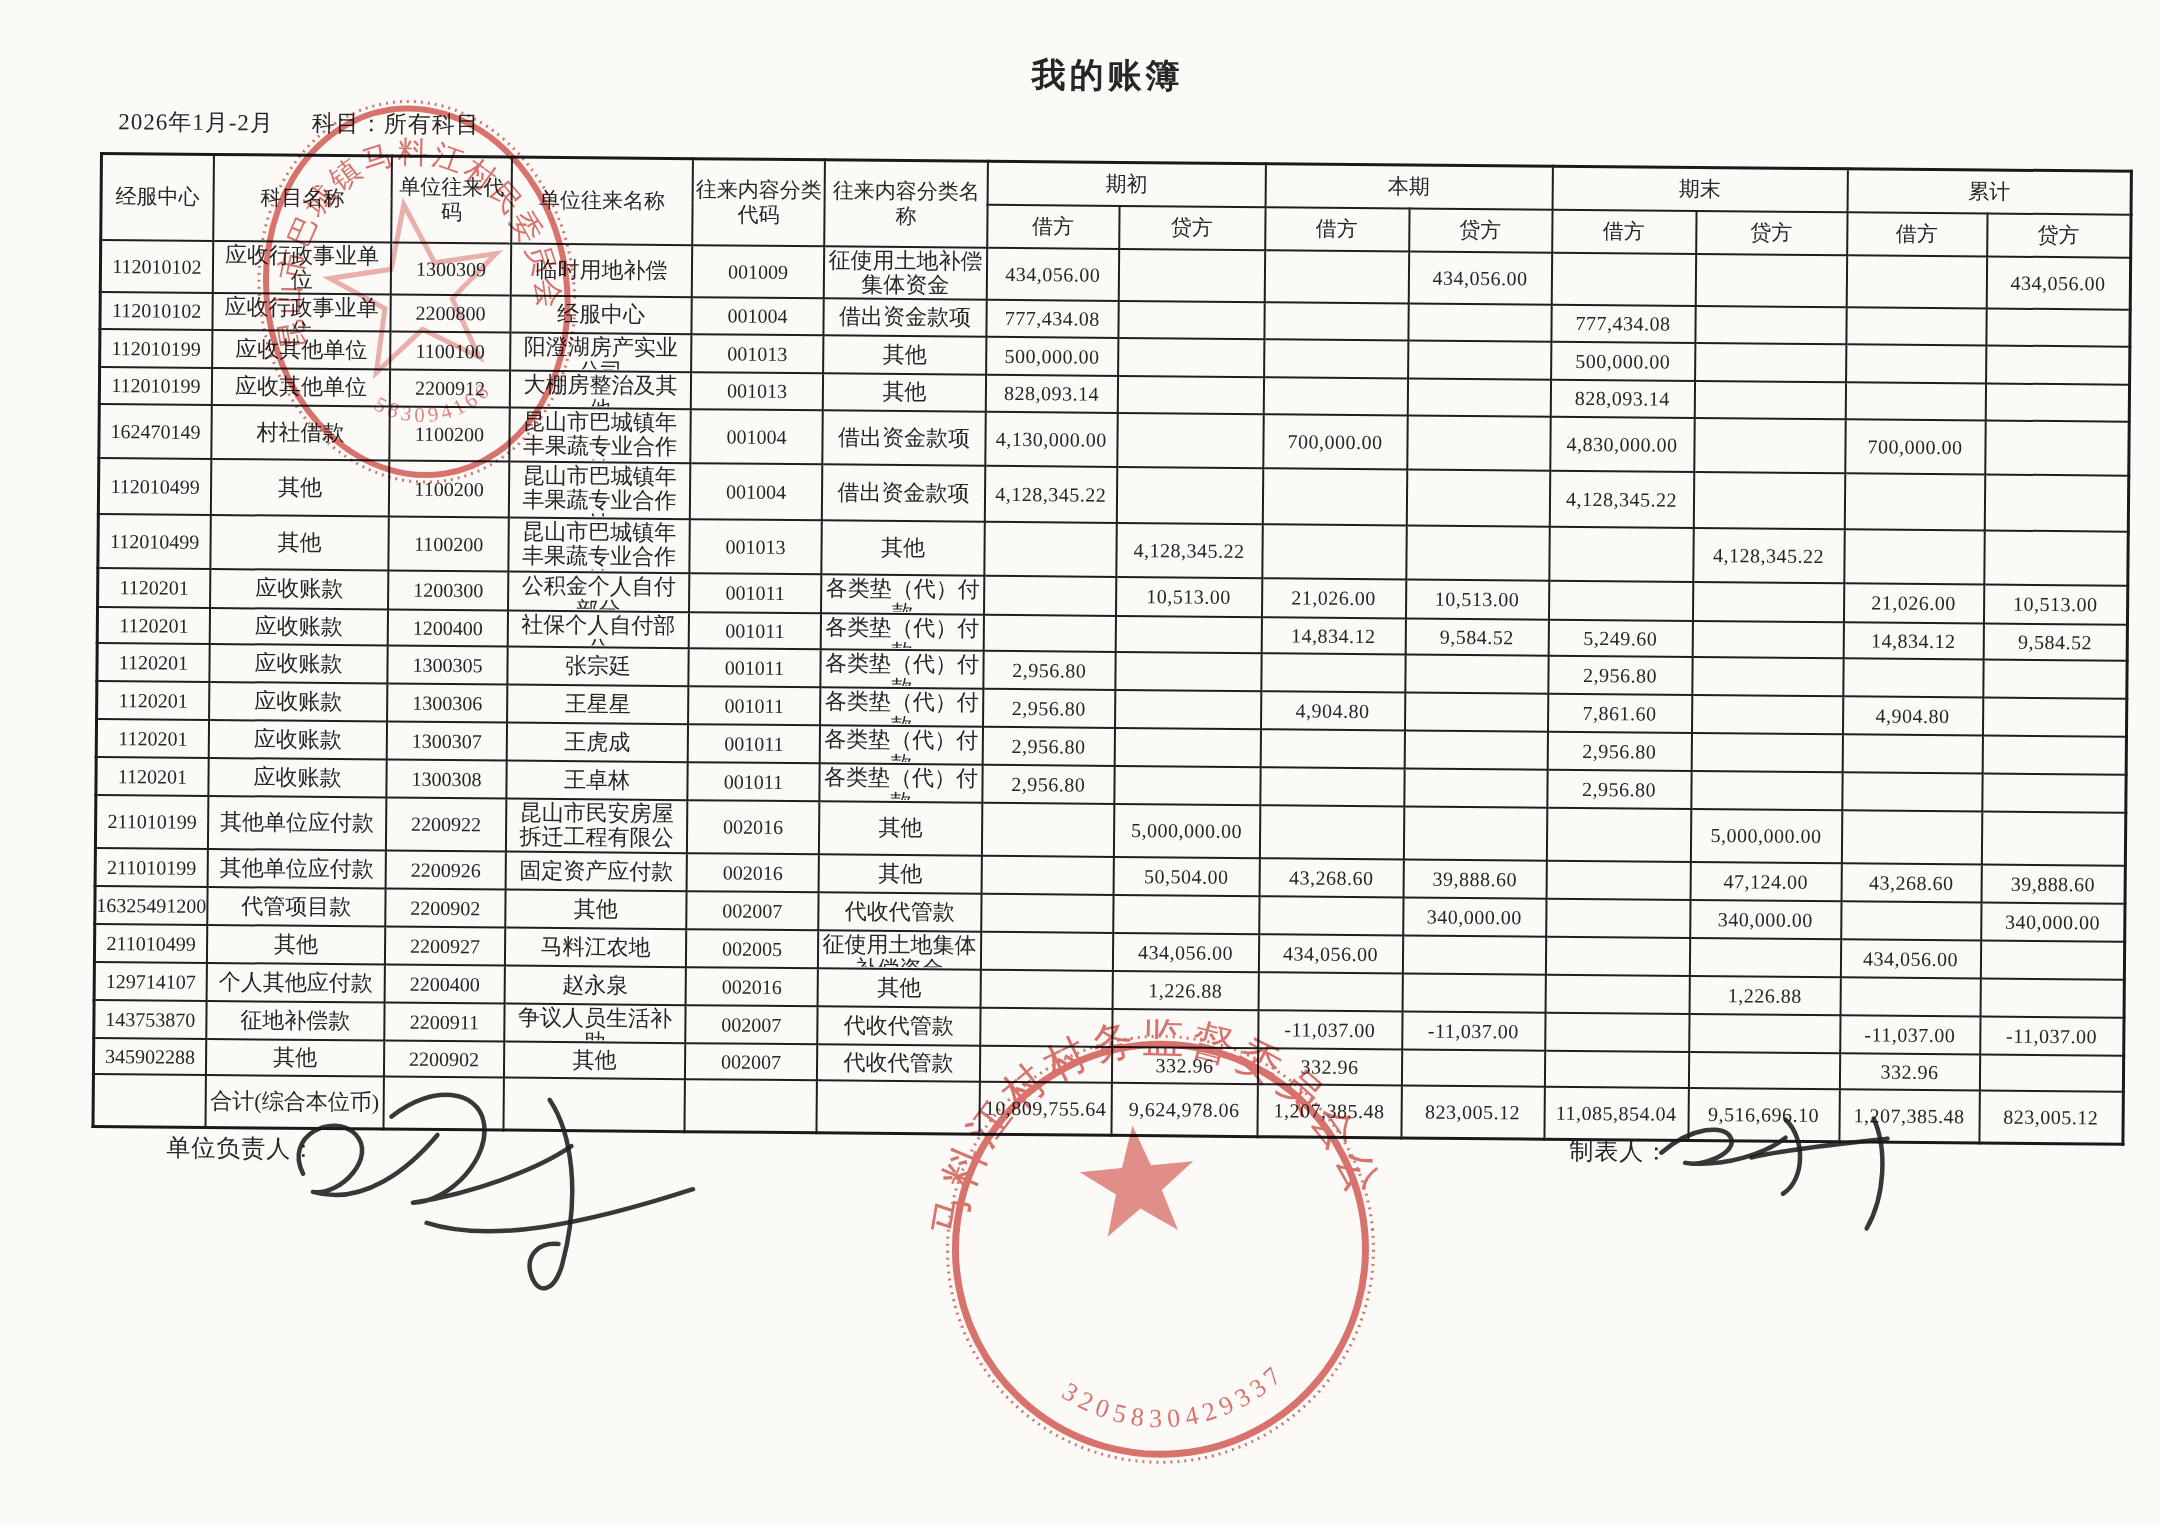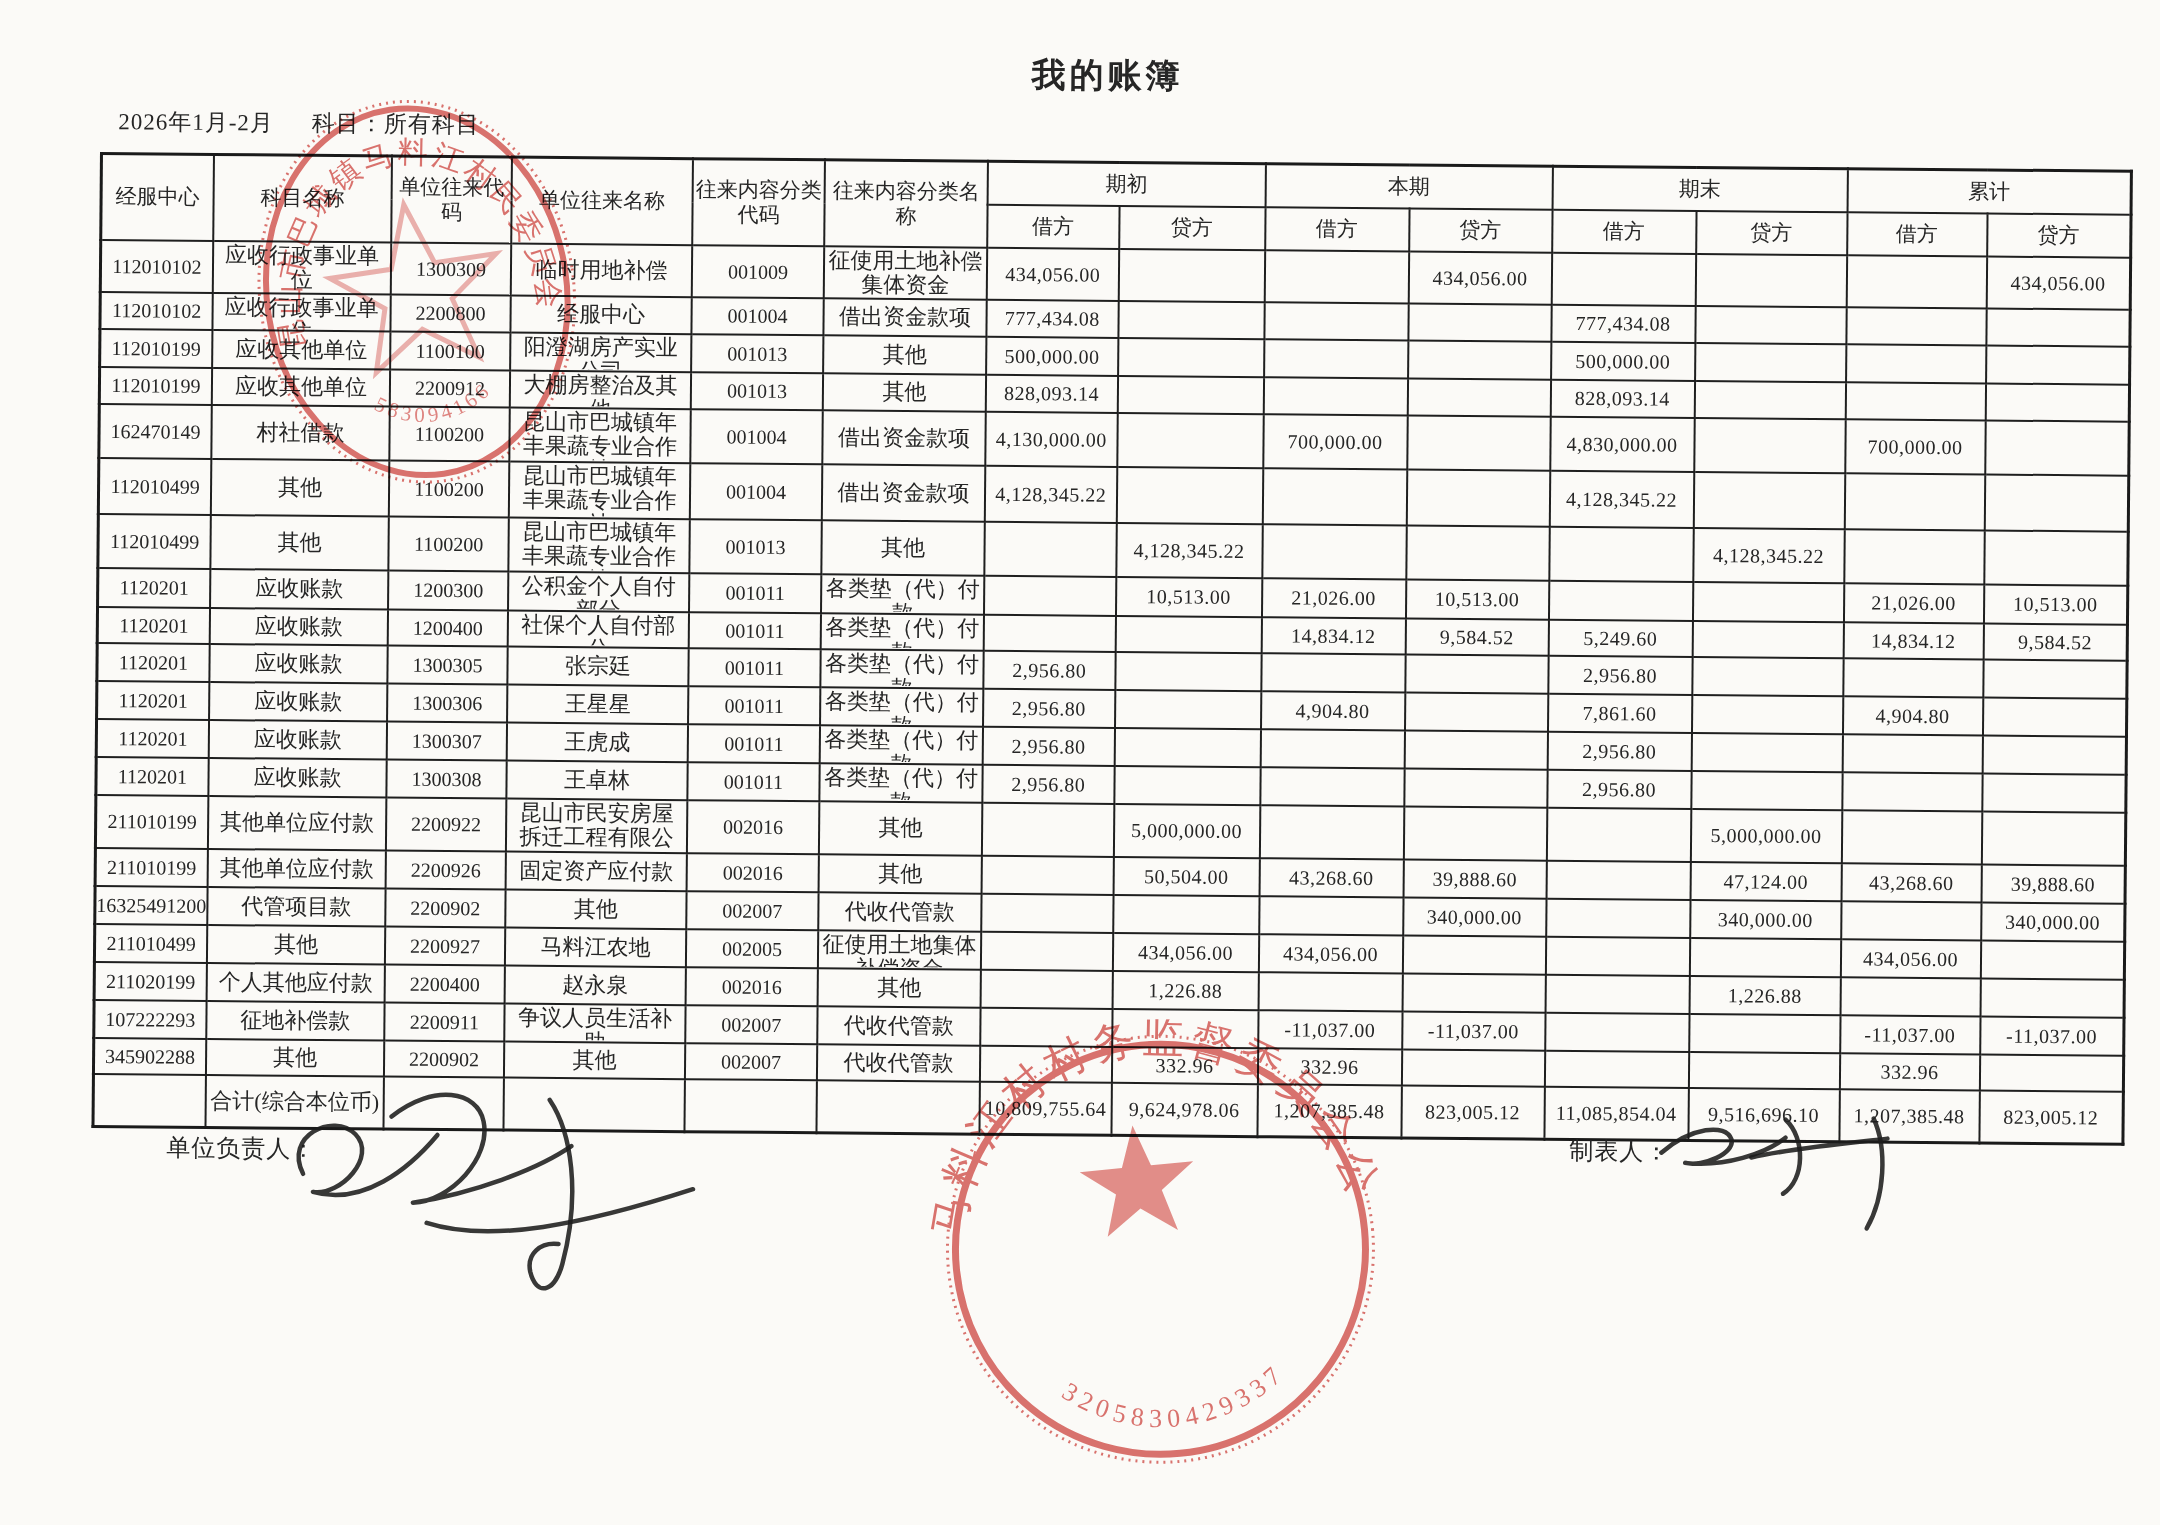--- a/index.html
+++ b/index.html
@@ -467,21 +467,21 @@
           <td class="num"></td>
           <td class="num">434,056.00</td>
           <td class="num">434,056.00</td>
           <td class="num"></td>
           <td class="num"></td>
           <td class="num"></td>
           <td class="num">434,056.00</td>
           <td class="num"></td>
         </tr>
         <tr style="height: 38px;">
-          <td class="code">211020199</td>
+          <td class="code">129714107</td>
           <td>
             <span class="t" style="max-height: 34px;">个人其他应付款</span>
           </td>
           <td class="code">2200400</td>
           <td>
             <span class="t" style="max-height: 34px;">赵永泉</span>
           </td>
           <td class="code">002016</td>
           <td>
             <span class="t" style="max-height: 34px;">其他</span>
@@ -489,21 +489,21 @@
           <td class="num"></td>
           <td class="num">1,226.88</td>
           <td class="num"></td>
           <td class="num"></td>
           <td class="num"></td>
           <td class="num">1,226.88</td>
           <td class="num"></td>
           <td class="num"></td>
         </tr>
         <tr style="height: 38px;">
-          <td class="code">107222293</td>
+          <td class="code">143753870</td>
           <td>
             <span class="t" style="max-height: 34px;">征地补偿款</span>
           </td>
           <td class="code">2200911</td>
           <td>
             <span class="t" style="max-height: 34px;">争议人员生活补助</span>
           </td>
           <td class="code">002007</td>
           <td>
             <span class="t" style="max-height: 34px;">代收代管款</span>

